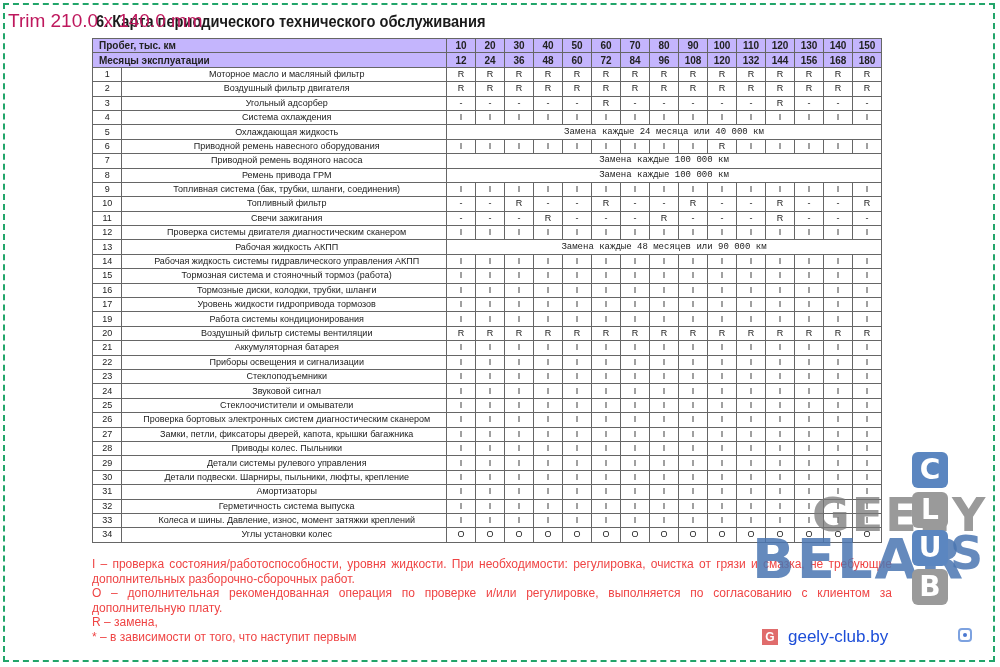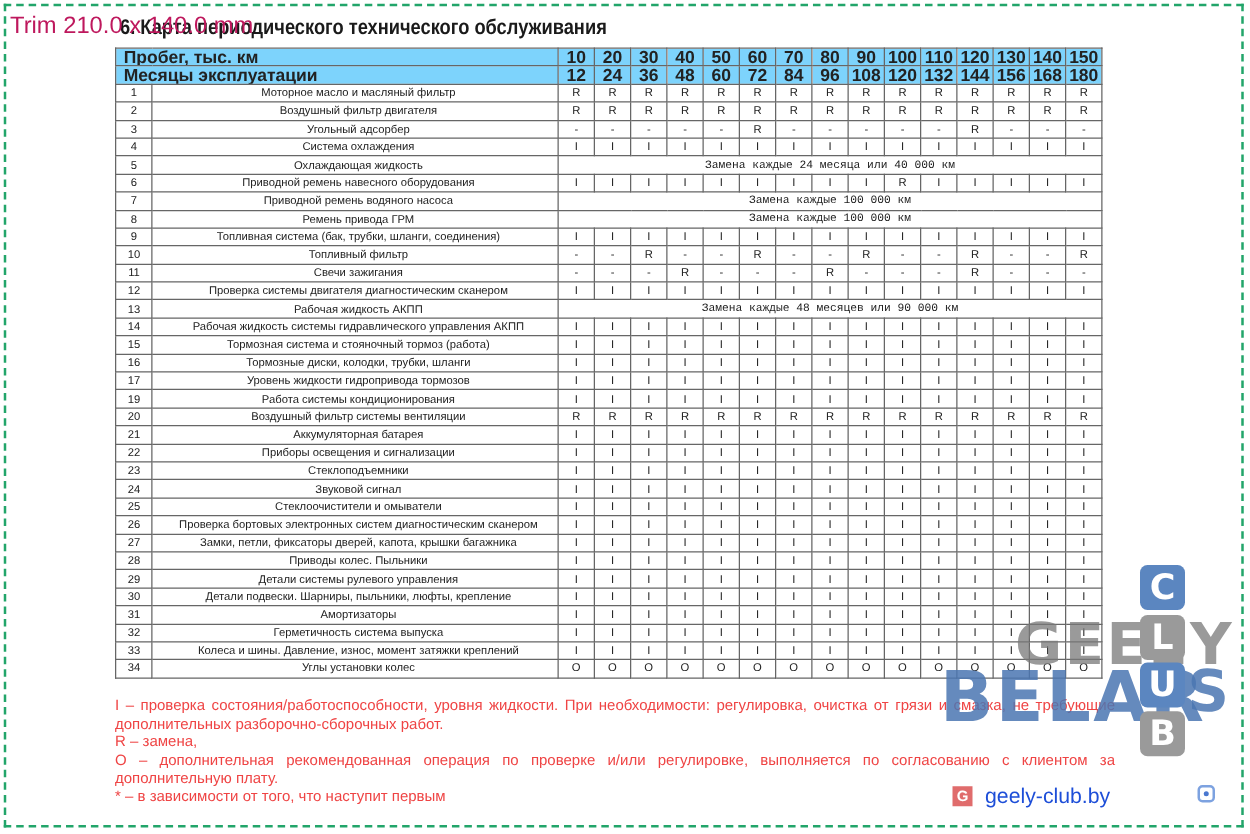--- a/index.html
+++ b/index.html
@@ -8,21 +8,21 @@
   .trim-border { position:absolute; left:3px; top:3px; width:992px; height:659px;
                  border:2px dashed #22a56a; box-sizing:border-box; }
   .trim-label { position:absolute; left:8px; top:10px; font-size:19px; color:#be185d;
                 font-family:"Liberation Sans", sans-serif; z-index:3; }
   .doc-title { position:absolute; left:96px; top:12px; font-size:17px; font-weight:bold;
                color:#1a1a1a; transform:scaleX(0.86); transform-origin:left top; white-space:nowrap; z-index:2; }
   table.maint { position:absolute; left:92px; top:38px; border-collapse:collapse;
                 font-size:9px; table-layout:fixed; }
   table.maint td { border:1px solid #666; height:13.4px; padding:0; text-align:center;
                    white-space:nowrap; overflow:hidden; line-height:13px; }
-  table.maint tr.hdr td { background:#7dd3fc; font-weight:bold; font-size:14px;margin-top:36px; }
+  table.maint tr.hdr td { background:#c4b5fd; font-weight:bold; font-size:10px;margin-top:36px; }
   table.maint tr.hdr td.hlabel { text-align:left; padding-left:6px; }
   td.num { width:28px; }
   td.name { width:314px; text-align:center; padding-left:5px !important; }
   td.v { width:28px; }
   td.span { text-align:center;font-family:Liberation Mono, monospace; }
   .legend { position:absolute; left:92px; top:557px; width:800px; font-size:12px; line-height:14.5px; color:#ef4444; }
   .legend p { margin:0; text-align:justify; }
   .wm { position:absolute; font-family:"DejaVu Sans", sans-serif; font-weight:bold; }
   .wm-geely { left:812px; top:488px; font-size:46px; color:rgba(120,120,120,0.75); letter-spacing:2px; }
   .wm-belarus { left:752px; top:526px; font-size:56px; color:rgba(74,118,178,0.85); letter-spacing:2px; }
@@ -648,22 +648,22 @@
         <td class="v">O</td>
         <td class="v">O</td>
         <td class="v">O</td>
         <td class="v">O</td>
       </tr>
     </tbody>
 </table>
 
 <div class="legend">
   <p>I – проверка состояния/работоспособности, уровня жидкости. При необходимости: регулировка, очистка от грязи и смазка, не требующие дополнительных  разборочно-сборочных работ.</p>
+  <p>O – дополнительная рекомендованная операция по проверке и/или регулировке, выполняется по согласованию с клиентом за дополнительную плату.</p>
   <p>R – замена,</p>
-  <p>O – дополнительная рекомендованная операция по проверке и/или регулировке, выполняется по согласованию с клиентом за дополнительную плату.</p>
   <p>* – в зависимости от того, что наступит первым</p>
 </div>
 
 <div class="wm wm-geely"><span>GEEL</span></div>
 <div class="wm wm-belarus"><span>BELAR</span></div>
 <div class="wm-box" style="left:912px;top:452px;background:#5b86c0;">C</div>
 <div class="wm-box" style="left:912px;top:492px;background:#9a9a9a;">L</div>
 <div class="wm-box" style="left:912px;top:530px;background:#5b86c0;">U</div>
 <div class="wm-box" style="left:912px;top:569px;background:#9a9a9a;">B</div>
 <div class="wm" style="left:952px;top:488px;font-size:46px;color:rgba(120,120,120,0.75);">Y</div>

